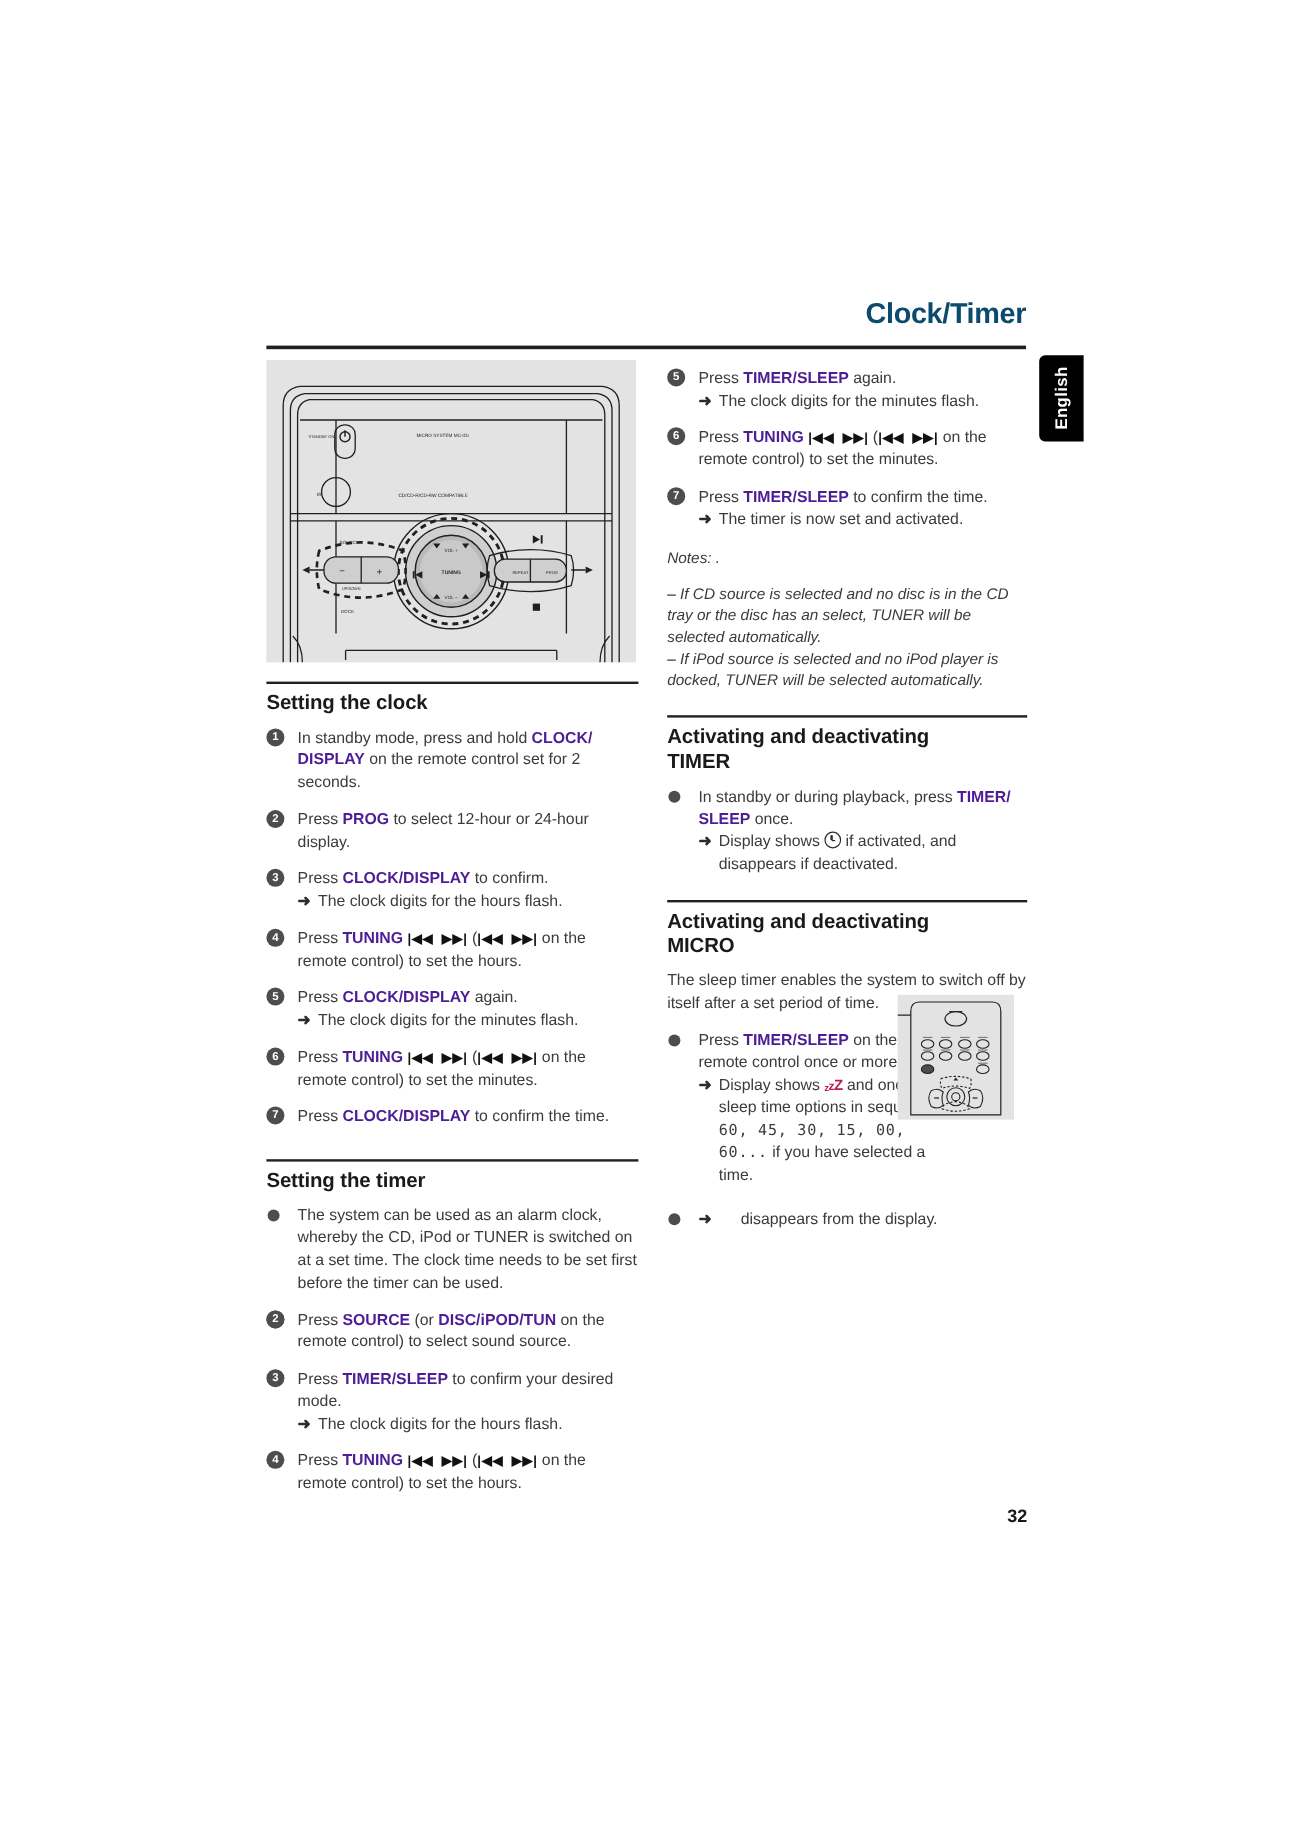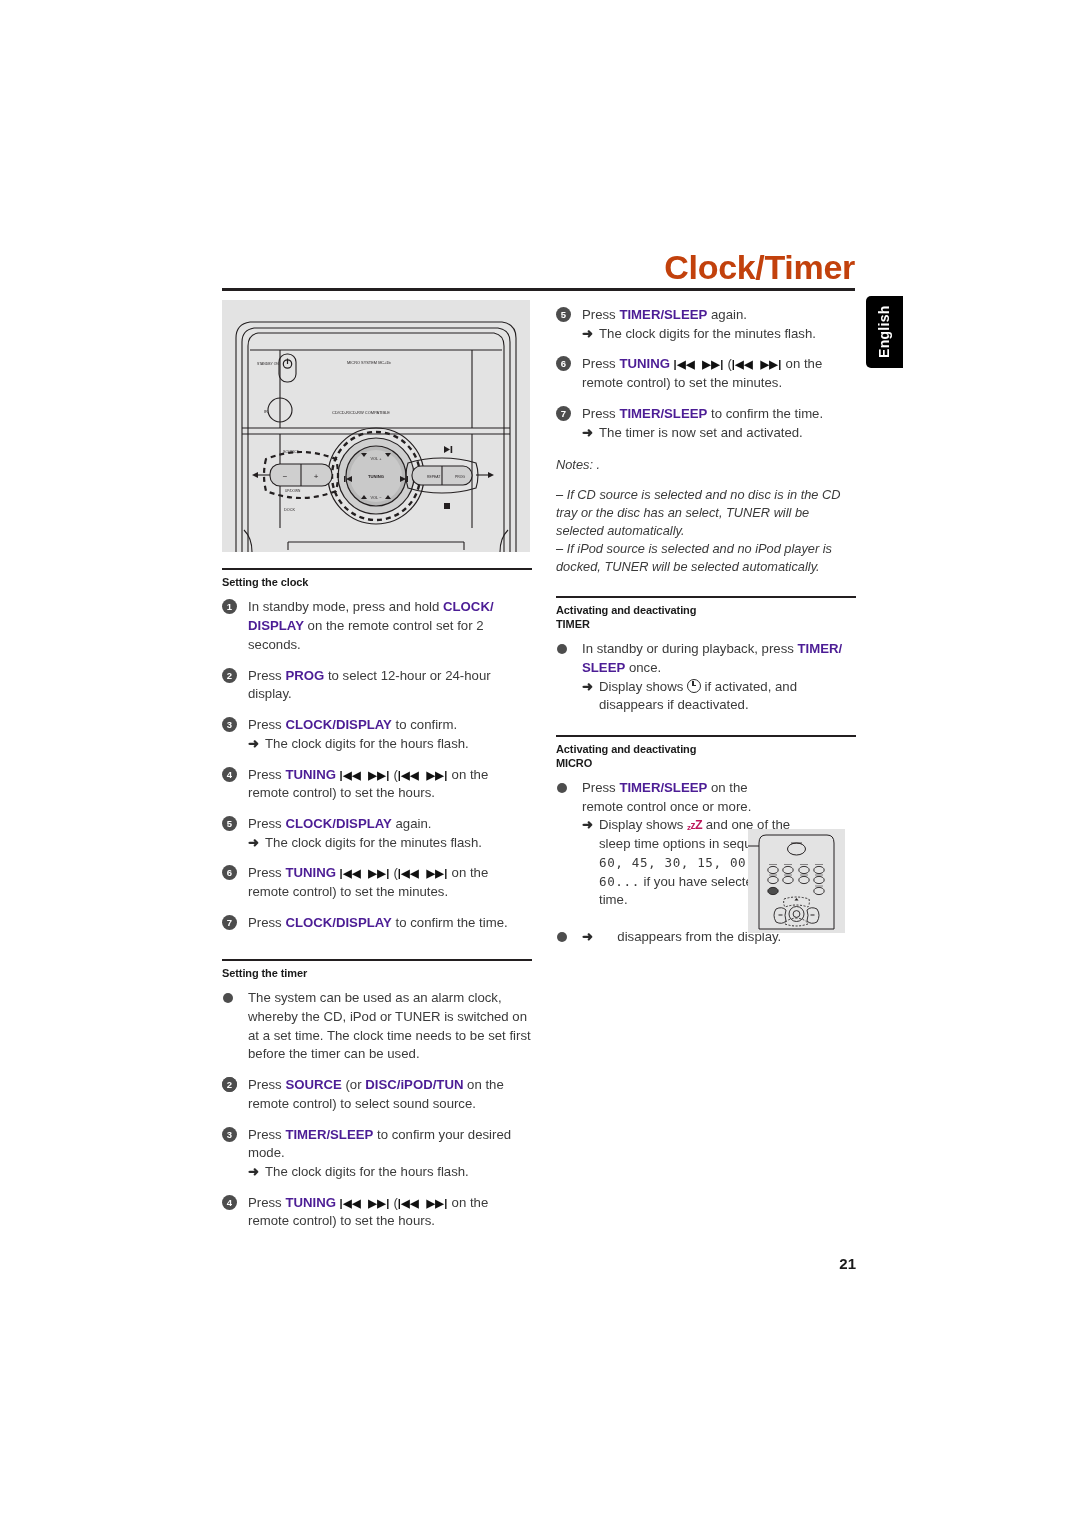--- a/index.html
+++ b/index.html
@@ -23,24 +23,24 @@
     height: 1527px;
   }
 
   
   .page-title {
     position: absolute;
     left: 220px;
     top: 248px;
     width: 635px;
     text-align: right;
-    font-size: 34px;
+    font-size: 24px;
     font-weight: bold;
     letter-spacing: -0.3px;
-    color: #c2410c;
+    color: #0c4a6e;
   }
   .title-rule {
     position: absolute;
     left: 222px;
     top: 288px;
     width: 633px;
     height: 3px;
     background: #231f20;
   }
 
@@ -91,21 +91,21 @@
   }
   .illus-box svg { display: block; }
 
   
   .sec-rule {
     height: 2px;
     background: #231f20;
     margin-bottom: 6px;
   }
   h2.sec-head {
-    font-size: 11px;
+    font-size: 17px;
     font-weight: bold;
     margin: 0 0 9px 0;
     line-height: 1.22;
     letter-spacing: -0.1px;
     color: #1a1a1a;
   }
   h2.sec-head .l2 { display: block; }
 
   
   .step {
@@ -487,20 +487,21 @@
       </div>
     </div>
 
     <div style="margin-top:20px;">
       <div class="sec-rule"></div>
       <h2 class="sec-head">
         <span>Activating and deactivating</span>
         <span class="l2">MICRO</span>
       </h2>
 
+      <p class="plain">The sleep timer enables the system to switch off by itself after a set period of time.</p>
 
       <div class="step">
         <span class="dot"></span>
         <span class="sleep-text-wrap" style="display:block;">Press <b>TIMER/SLEEP</b> on the remote control once or more.</span>
         <span class="arrow-line sleep-text-wrap" style="display:block;"><span class="ar">➜</span>Display shows <span class="zzz"><span class="z1">z</span><span class="z2">z</span><span class="z3">Z</span></span> and one of the sleep time options in sequence: <span class="lcd">60, 45, 30, 15, 00, 60...</span> if you have selected a time.</span>
       </div>
 
       <div class="step" style="margin-top:18px;">
         <span class="dot"></span>
         <span class="arrow-line"><span class="ar">➜</span>&nbsp;&nbsp;&nbsp;&nbsp;&nbsp;disappears from the display.</span>
@@ -554,14 +555,14 @@
         <circle cx="48.5" cy="85" r="3.4"></circle>
       </g>
       <g fill="#231f20">
         <polygon points="46.5,71.5 50.5,71.5 48.5,69"></polygon>
         <rect x="30.5" y="85.5" width="4" height="1"></rect>
         <rect x="62.5" y="85.5" width="4" height="1"></rect>
       </g>
     </svg>
   </div>
 
-  <div class="page-num">21</div>
+  <div class="page-num">32</div>
 </div>
 
 </body></html>

